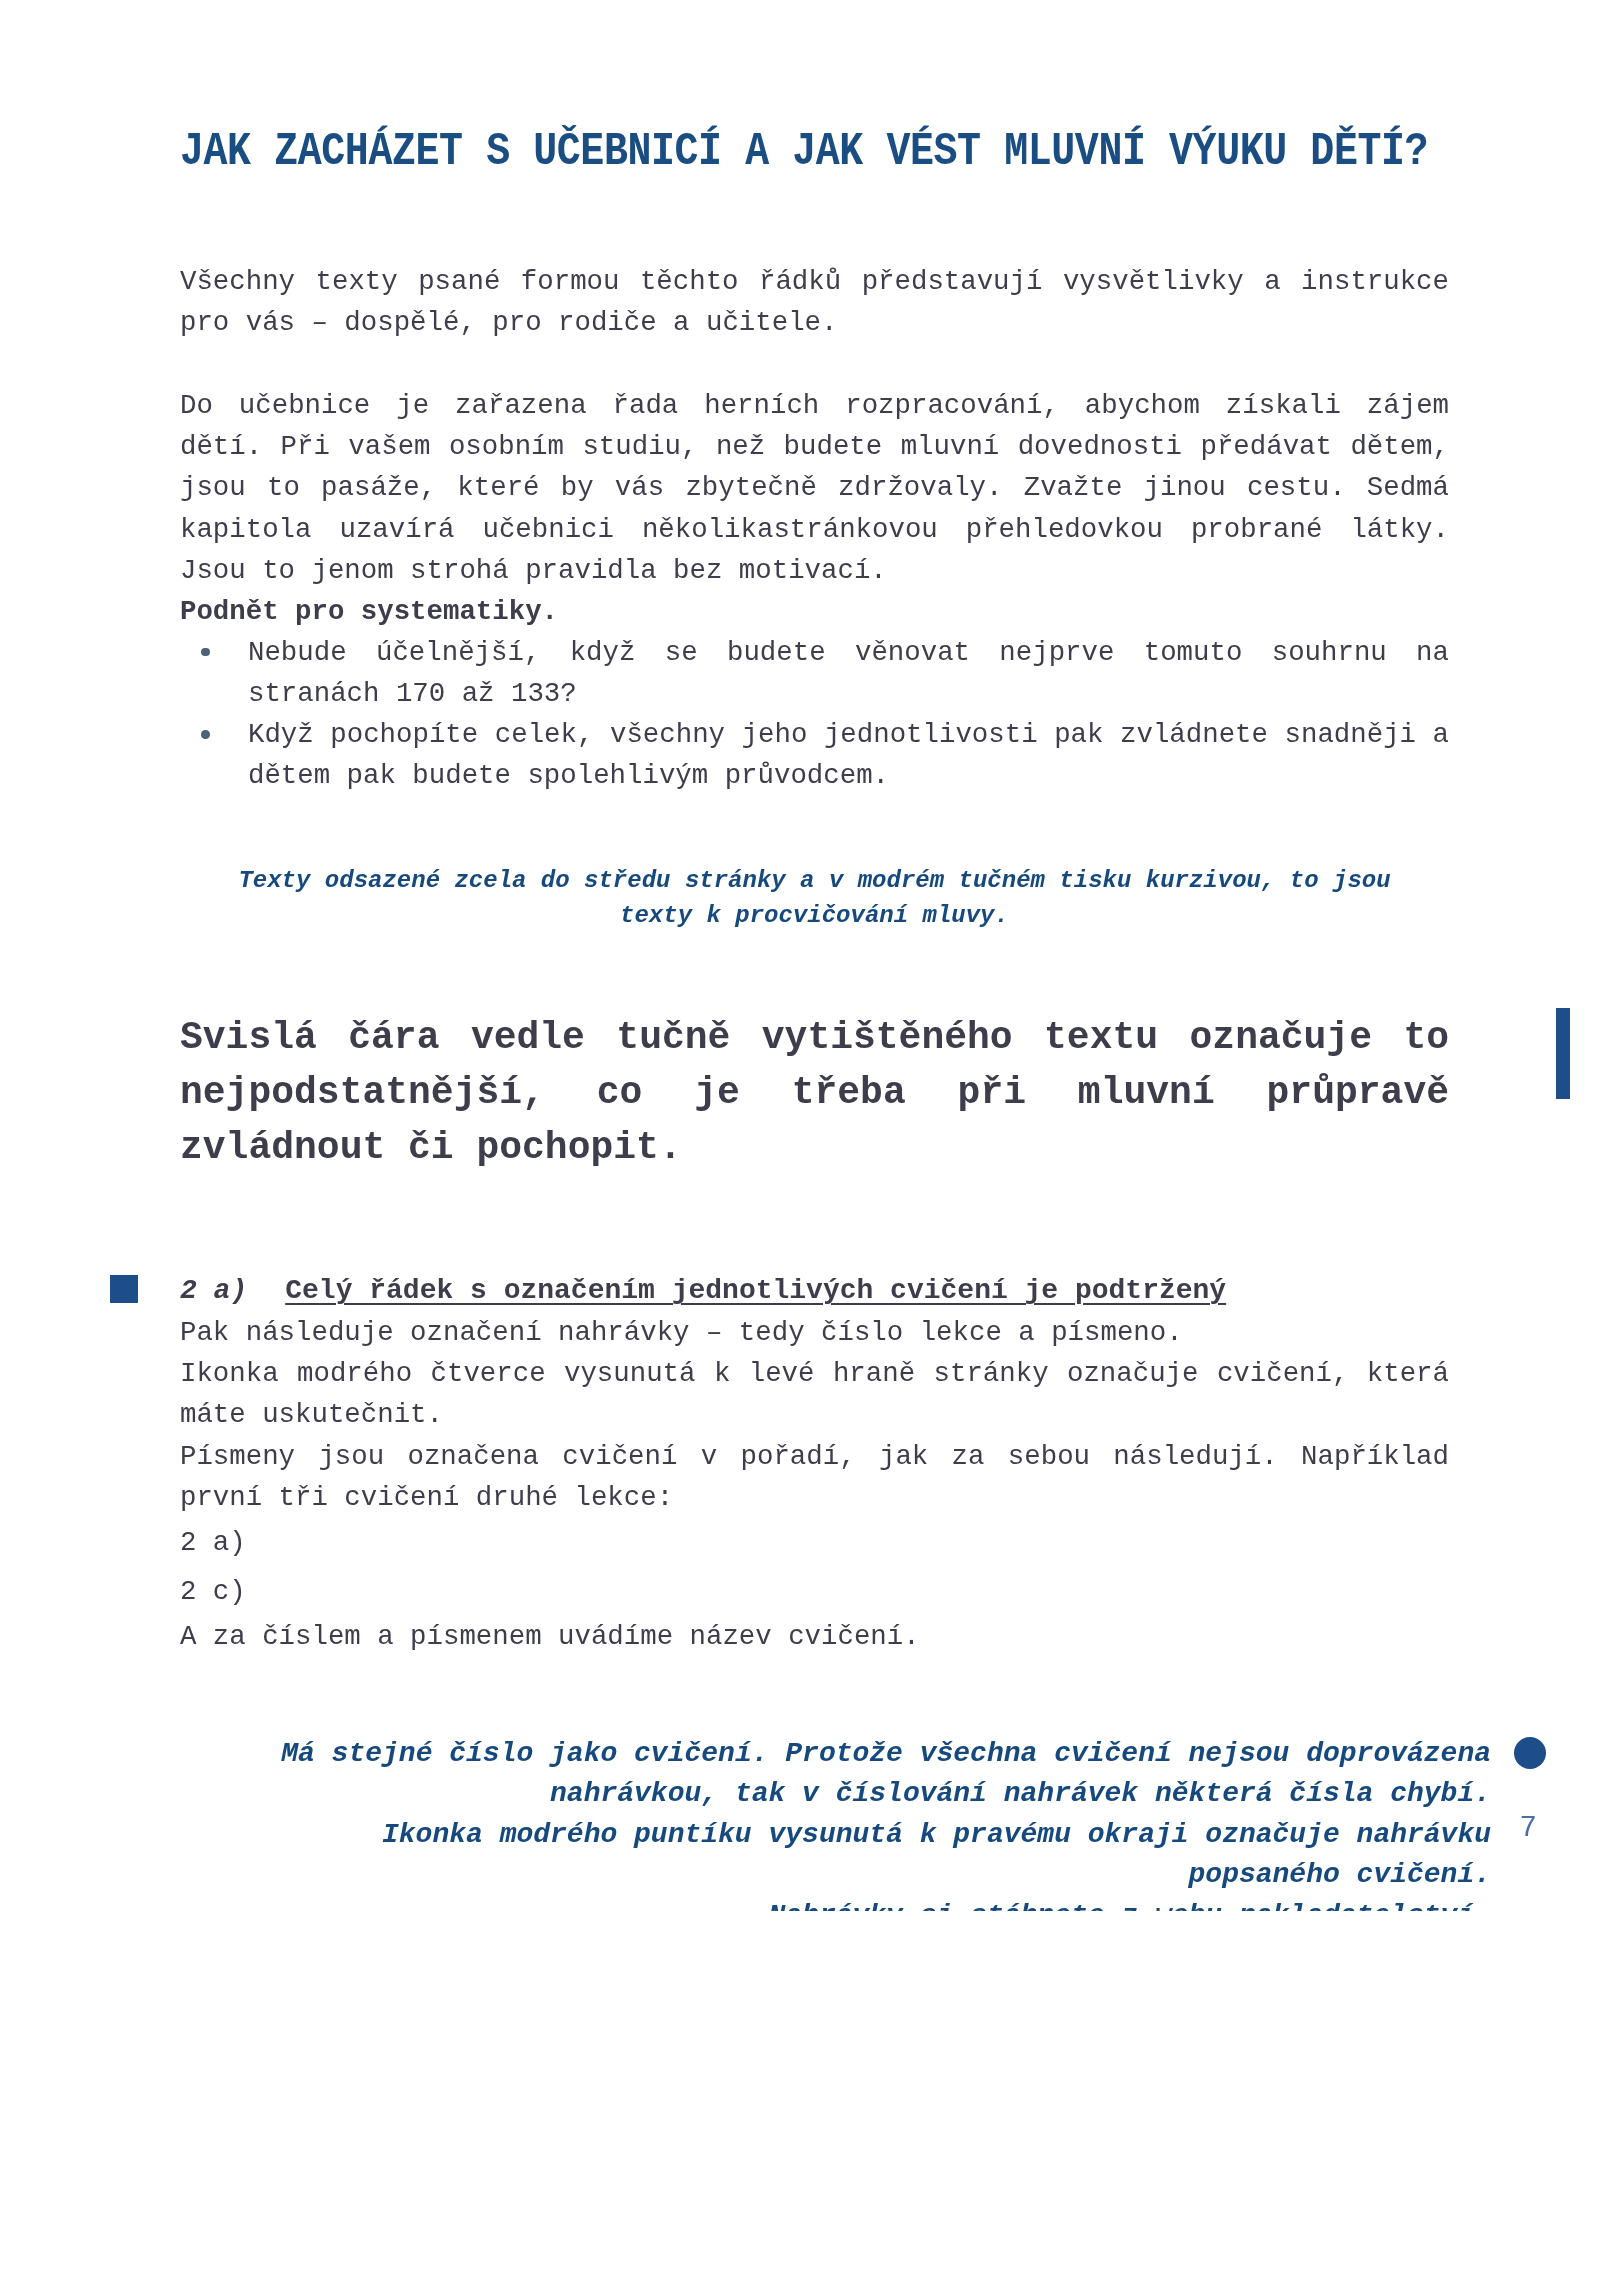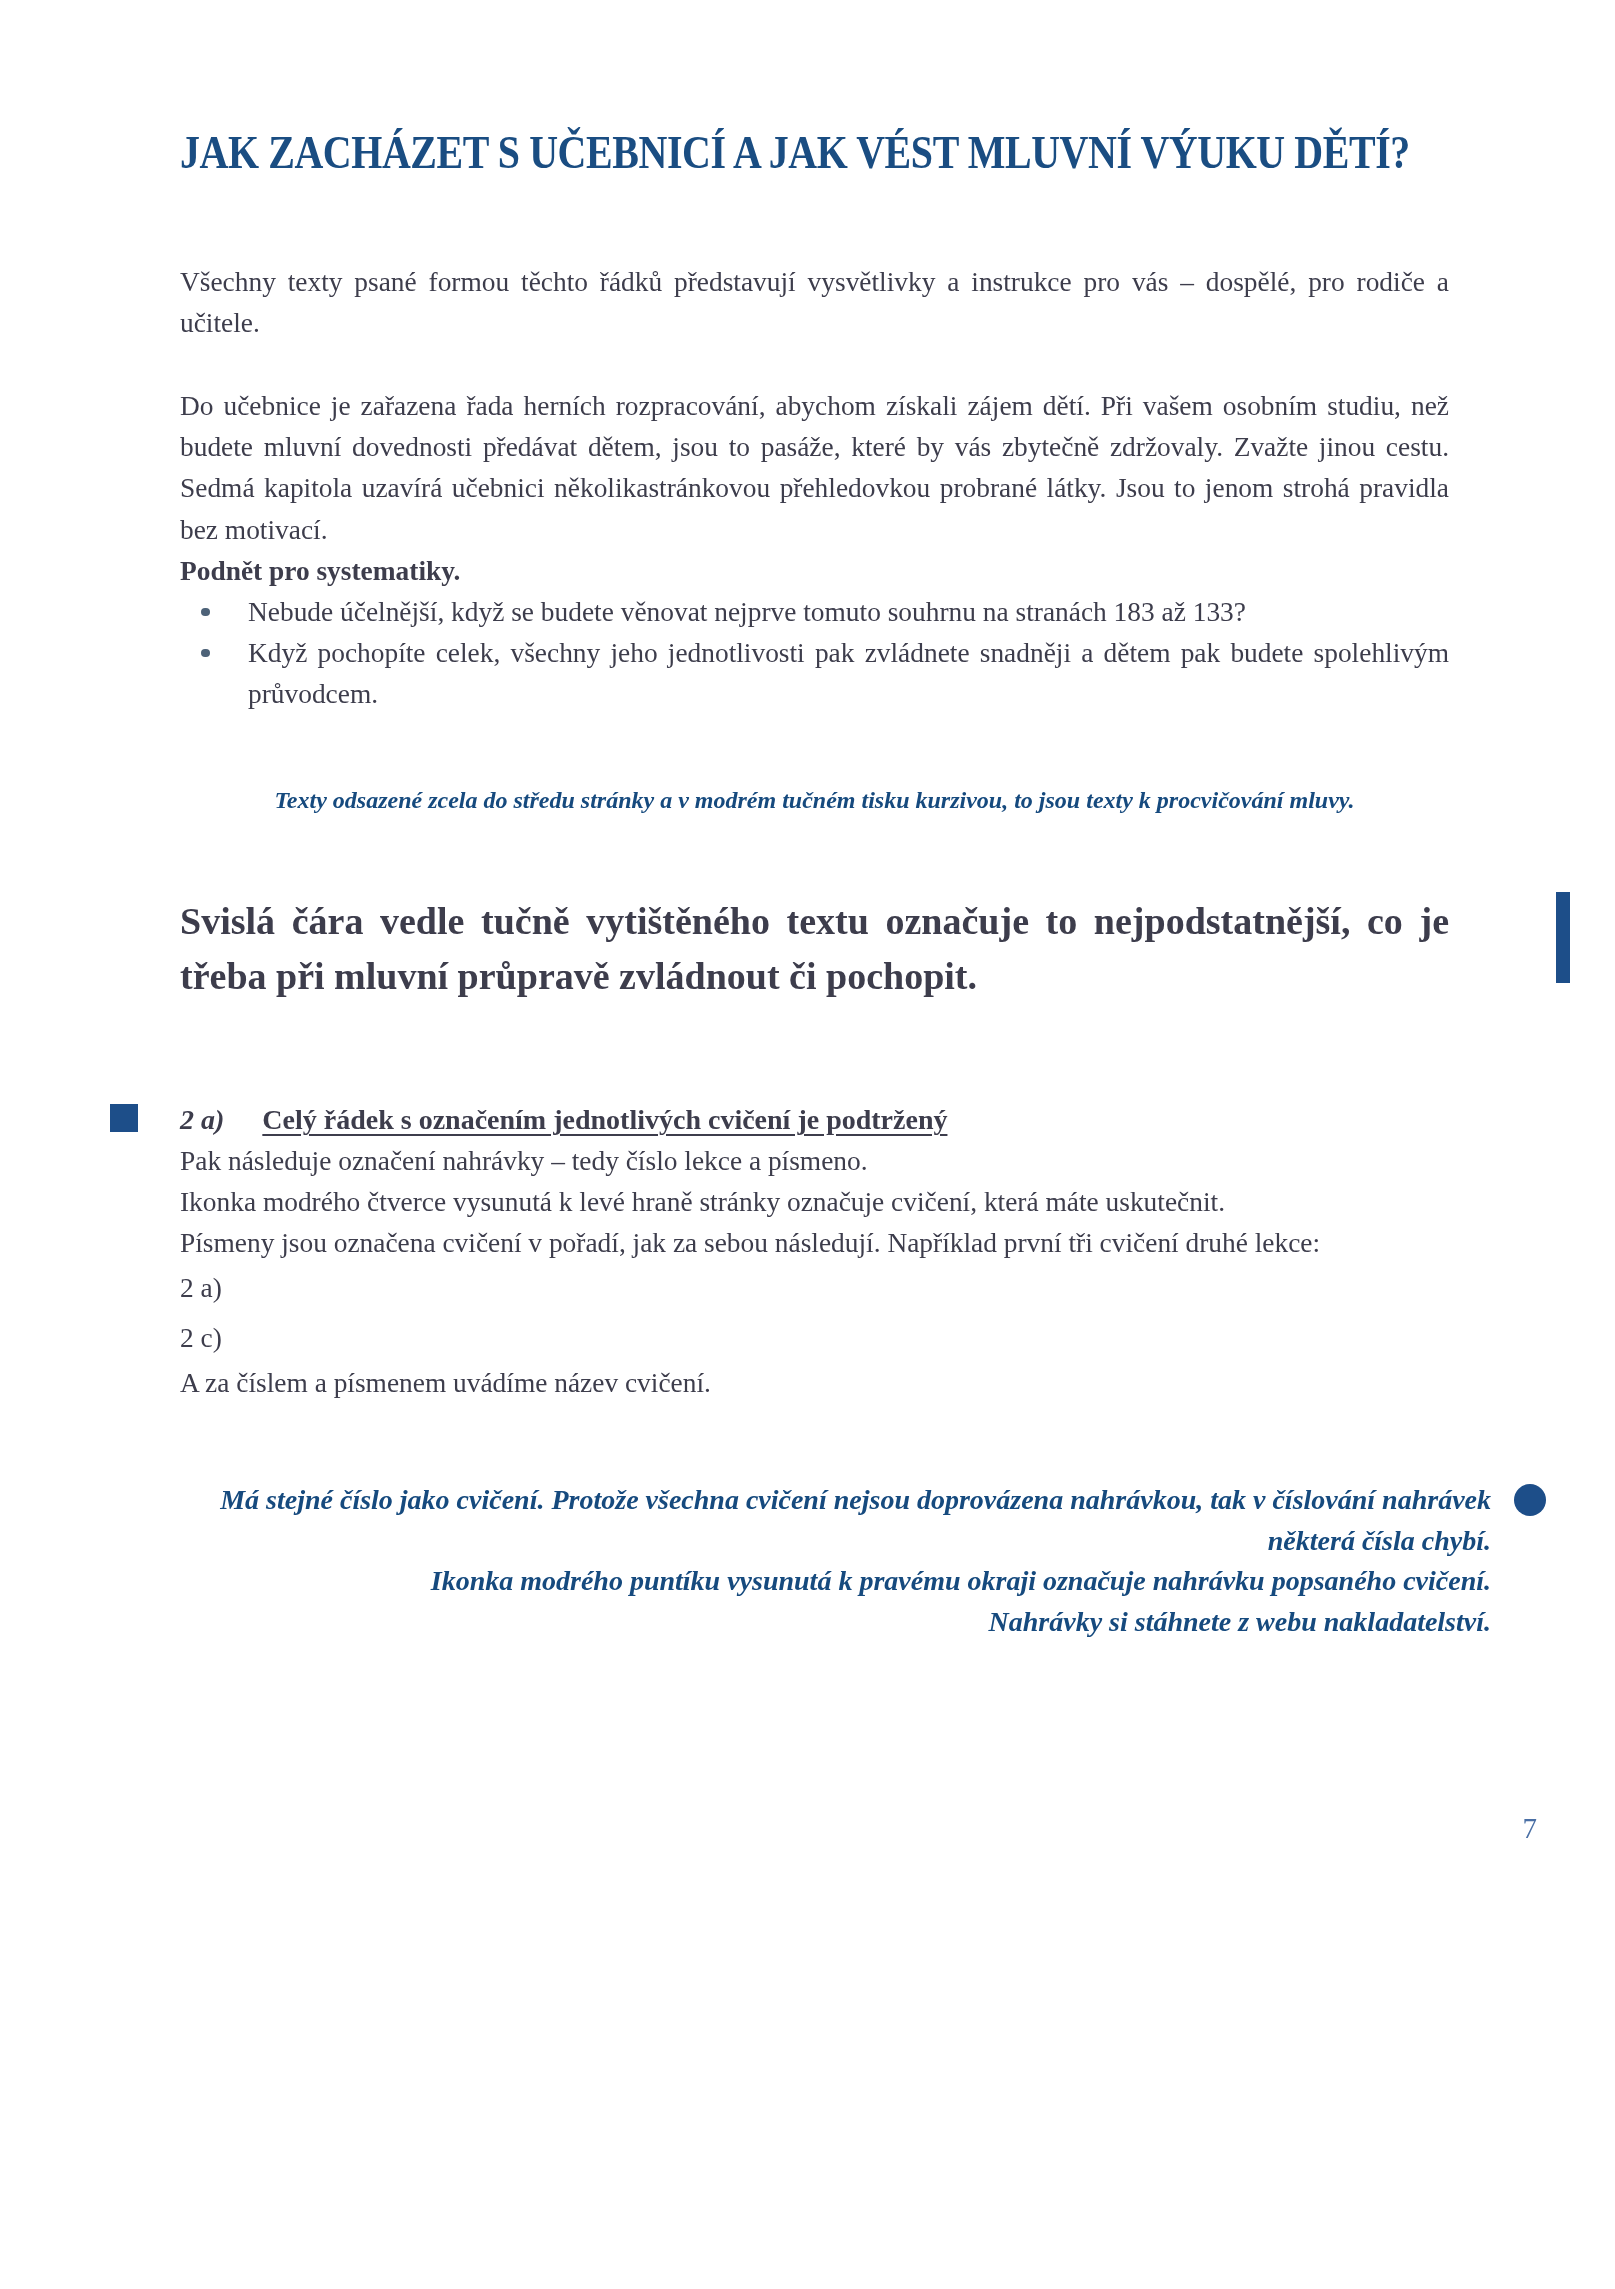--- a/index.html
+++ b/index.html
@@ -2,21 +2,21 @@
 <html lang="cs" style="font-size:15px"><head>
 <meta charset="utf-8">
 <style>
   html, body { margin: 0; padding: 0; background: #ffffff; }
   .page {
     position: relative;
     width: 1615px;
     height: 1911px;
     background: #ffffff;
     overflow: hidden;
-    font-family: Liberation Serif, serif;
+    font-family: Liberation Mono, monospace;
     color: #3d3d4c;
   }
   .content {
     padding: 125px 166px 0 180px;
   }
   .title {
     color: #1a4d82;
     font-weight: 700;
     font-size: 47px;
     letter-spacing: -0.5px;
@@ -141,21 +141,21 @@
     <div class="intro body-text">
       <p class="body">Všechny texty psané formou těchto řádků představují vysvětlivky a instrukce pro vás – dospělé, pro rodiče a učitele.</p>
     </div>
 
     <div class="body-text">
       <p class="body">Do učebnice je zařazena řada herních rozpracování, abychom získali zájem dětí. Při vašem osobním studiu, než budete mluvní dovednosti předávat dětem, jsou to pasáže, které by vás zbytečně zdržovaly. Zvažte jinou cestu. Sedmá kapitola uzavírá učebnici několikastránkovou přehledovkou probrané látky. Jsou to jenom strohá pravidla bez motivací.</p>
       <p class="body bold">Podnět pro systematiky.</p>
       <div class="bullets">
         <div class="bullet-item">
           <span class="bullet-dot"></span>
-          <span>Nebude účelnější, když se budete věnovat nejprve tomuto souhrnu na stranách 183 až 133?</span>
+          <span>Nebude účelnější, když se budete věnovat nejprve tomuto souhrnu na stranách 170 až 133?</span>
         </div>
         <div class="bullet-item">
           <span class="bullet-dot"></span>
           <span>Když pochopíte celek, všechny jeho jednotlivosti pak zvládnete snadněji a dětem pak budete spolehlivým průvodcem.</span>
         </div>
       </div>
     </div>
 
     <div class="center-note">Texty odsazené zcela do středu stránky a v modrém tučném tisku kurzivou, to jsou texty k procvičování mluvy.</div>
 

